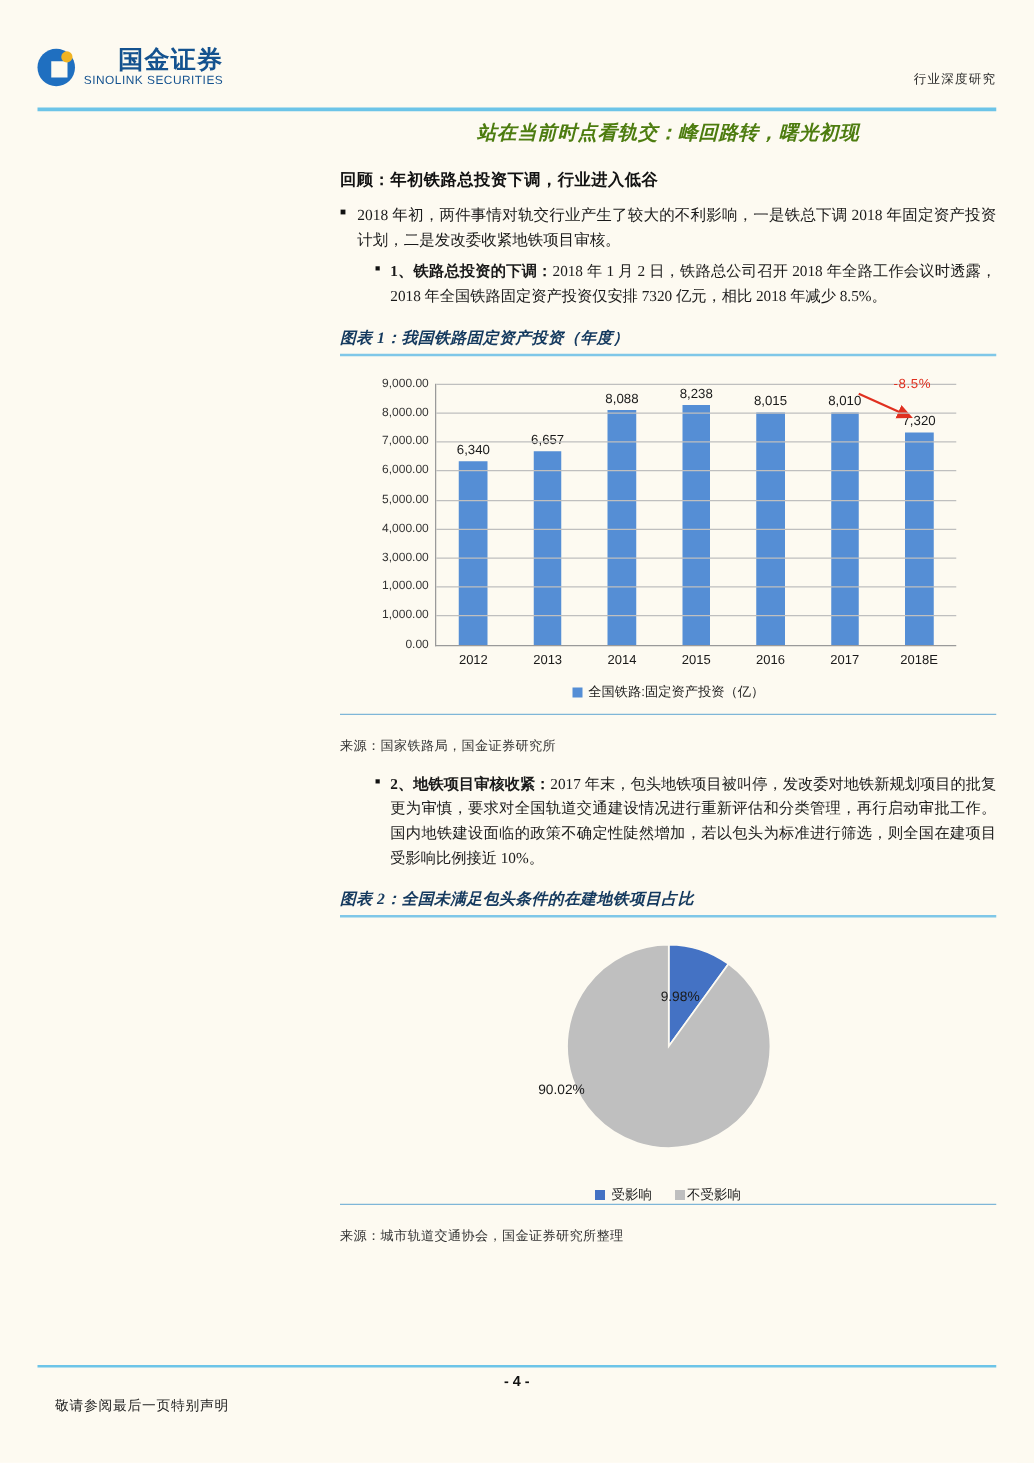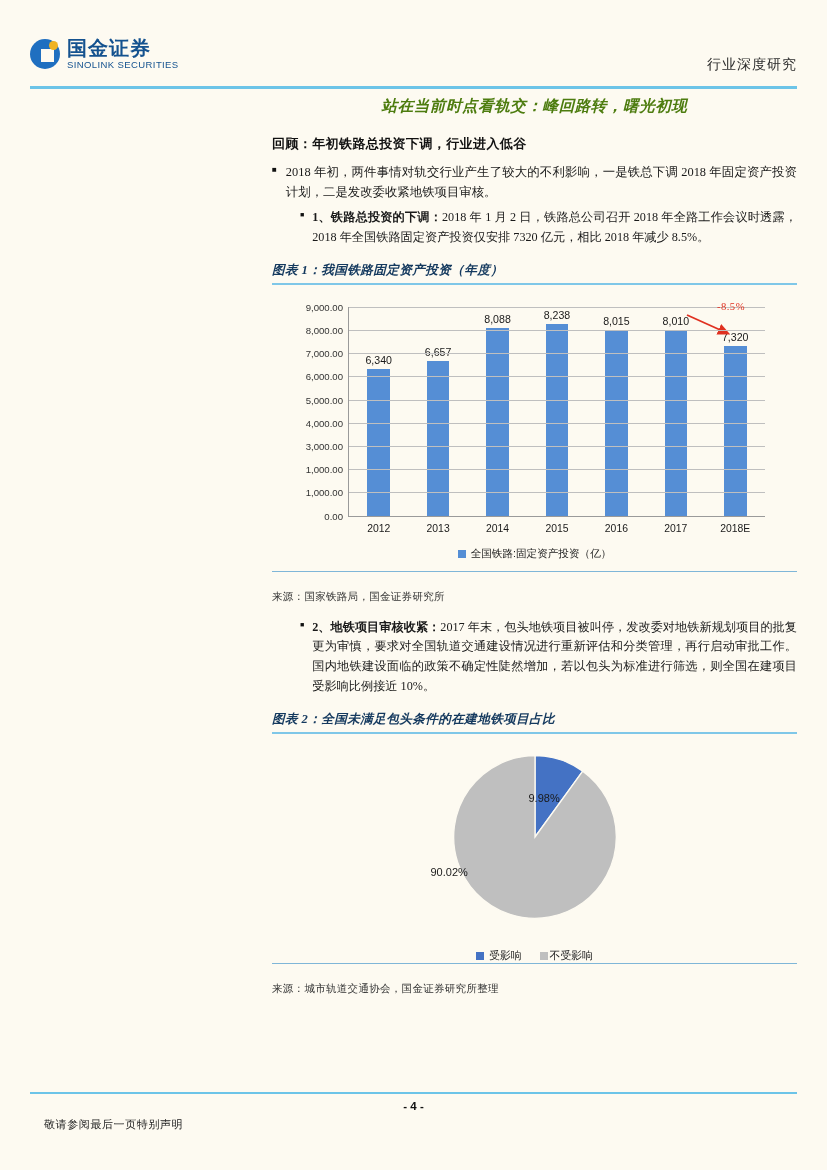--- a/index.html
+++ b/index.html
@@ -39,34 +39,34 @@
   .logo-mark .notch {
     position: absolute; left: 11px; top: 10px;
     width: 13px; height: 13px;
     background: #fdfaf1;
   }
   .logo-mark .dot {
     position: absolute; left: 19px; top: 2px;
     width: 9px; height: 9px; border-radius: 50%;
     background: #f0b323;
   }
-  .logo-text { line-height: 1; }
+  .logo-text { line-height: 1; text-align: right; }
   .logo-cn {
     font-family: "Liberation Sans", sans-serif;
     font-weight: bold; font-size: 20px; letter-spacing: 1px;
     color: #14528f;
   }
   .logo-en {
     font-family: "Liberation Sans", sans-serif;
     font-weight: normal; font-size: 9.5px; letter-spacing: 0.4px;
     color: #14528f; margin-top: 2px;
   }
   .header-right {
     position: absolute; right: 30px; top: 22px;
-    font-size: 14px; color: #2b2b2b;
+    font-size: 10px; color: #2b2b2b;
     letter-spacing: 1px;
   }
   .header-rule {
     position: absolute; left: 30px; right: 30px; top: 86px;
     height: 2.5px; background: #6cc4e8;
   }
 
   
   .content {
     position: absolute; left: 272px; right: 30px; top: 96px;
@@ -339,21 +339,21 @@
               <div class="ytick" style="top: 44.4444%;">5,000.00</div>
               <div class="gridline" style="top: 33.3333%;"></div>
               <div class="ytick" style="top: 33.3333%;">6,000.00</div>
               <div class="gridline" style="top: 22.2222%;"></div>
               <div class="ytick" style="top: 22.2222%;">7,000.00</div>
               <div class="gridline" style="top: 11.1111%;"></div>
               <div class="ytick" style="top: 11.1111%;">8,000.00</div>
               <div class="gridline" style="top: 0%;"></div>
               <div class="ytick" style="top: 0%;">9,000.00</div>
             </div>
-          <div class="annot" id="annot-text" style="right: 52px; top: 6px; font-family: Liberation Serif, serif;">-8.5%</div>
+          <div class="annot" id="annot-text" style="right: 52px; top: 6px;">-8.5%</div>
         </div>
 
         <div class="chart-legend" id="bar-legend">
             <span class="item">
               <span class="swatch" style="background: rgb(85, 142, 213);"></span>
               <span>全国铁路:固定资产投资（亿）</span>
             </span>
           </div>
 
         <div class="fig-src">来源：国家铁路局，国金证券研究所</div>

